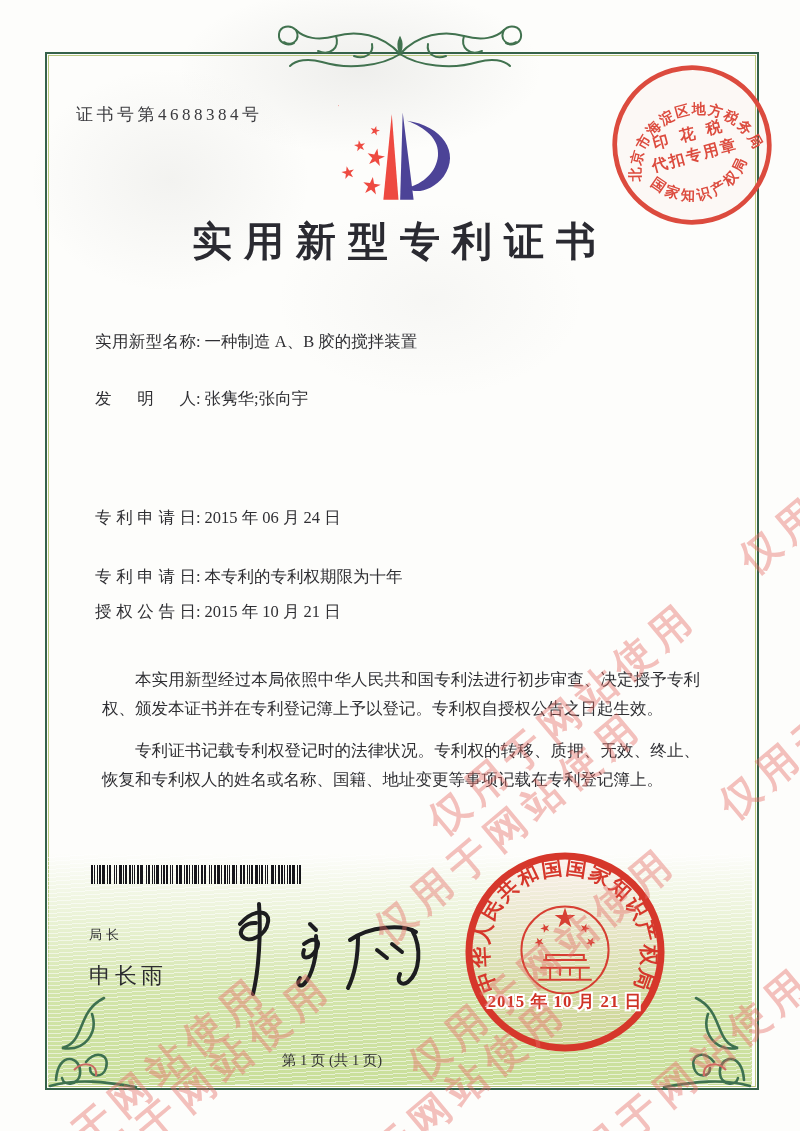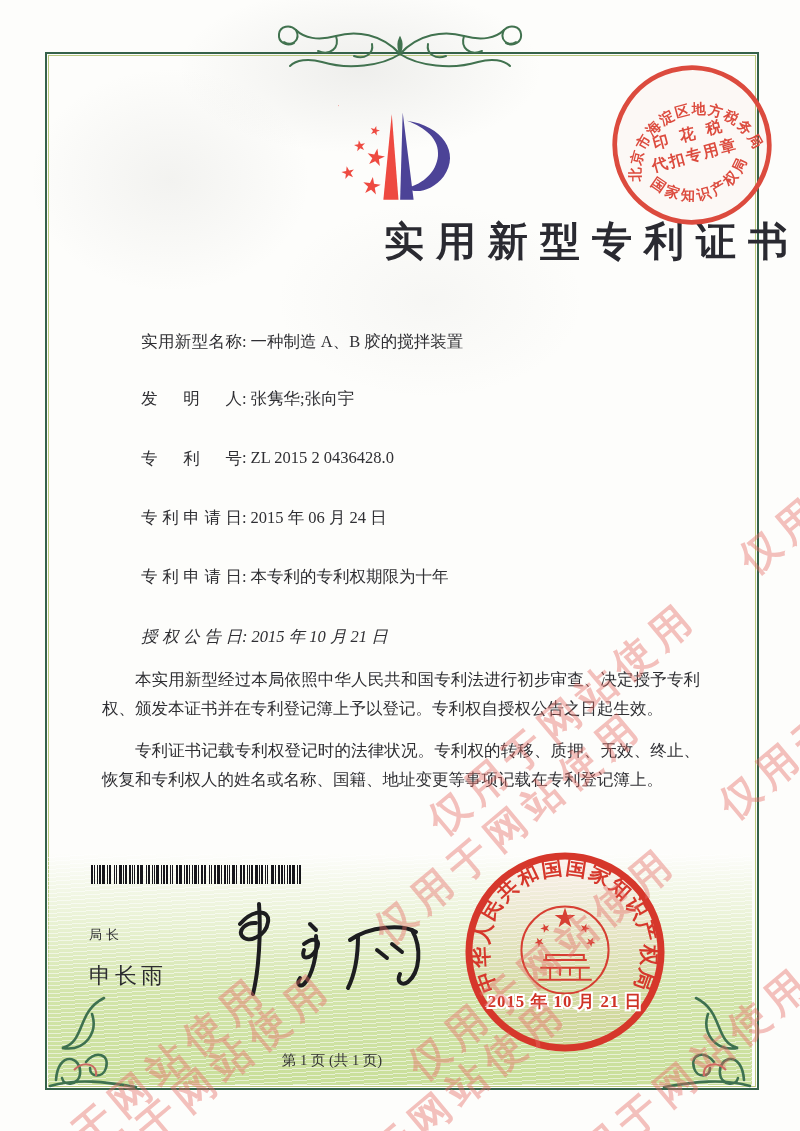--- a/index.html
+++ b/index.html
@@ -21,24 +21,24 @@
     content:'';position:absolute;inset:1px;border:1px solid #b9c87e;pointer-events:none;
   }
   .green-zone{
     position:absolute;left:48px;top:854px;width:704px;height:231px;
     background:
       repeating-linear-gradient(176deg, rgba(255,255,255,0) 0 3px, rgba(255,255,255,.55) 3px 4px),
       linear-gradient(to bottom, rgba(207,227,162,0) 0, rgba(207,227,162,.45) 70px, rgba(203,224,156,.85) 140px, #c9df9a 100%);
   }
   .cert-number{position:absolute;left:76px;top:103px;font-size:17px;letter-spacing:3.5px;color:#3a3a3e;}
   .logo{position:absolute;left:338px;top:105px;}
-  .title{position:absolute;left:0;top:214px;width:800px;text-align:right;
+  .title{position:absolute;left:0;top:214px;width:800px;text-align:center;
     font-size:40px;font-weight:700;letter-spacing:12px;color:#2a2a31;}
   .stamp{position:absolute;left:606px;top:59px;transform:rotate(-15deg);}
-  .field{position:absolute;left:95px;font-size:16.5px;white-space:nowrap;margin-left:46px;}
+  .field{position:absolute;left:95px;font-size:16.5px;white-space:nowrap;}
   .flabel{display:inline-block;width:101px;text-align:justify;text-align-last:justify;vertical-align:top;}
   .fcolon{margin:0 4px 0 0;}
   .paras{position:absolute;left:90px;top:653px;width:622px;}
   .paras p{margin:12px;text-indent:2em;font-size:16.5px;line-height:29.3px;text-align:justify;color:#2f2f33;}
   .barcode{position:absolute;left:91px;top:865px;}
   .sig-title{position:absolute;left:89px;top:926px;font-size:13px;letter-spacing:4px;color:#2c2c30;}
   .sig-name{position:absolute;left:89px;top:961px;font-size:22px;letter-spacing:4px;color:#2c2c30;}
   .signature{position:absolute;left:212px;top:892px;}
   .seal{position:absolute;left:461px;top:849px;}
   .footer{position:absolute;left:0;top:1051px;width:664px;text-align:center;font-size:14.5px;color:#333;}
@@ -87,20 +87,21 @@
       <g stroke="#3e7150" stroke-width="2.6" fill="none" stroke-linecap="round">
         <path d="M60,6 C32,20 42,50 18,56 C42,60 54,40 48,22"></path>
         <path d="M12,88 C14,58 38,64 36,82 C35,93 20,95 18,86"></path>
         <path d="M6,94 C34,86 62,90 92,95"></path>
         <path d="M42,70 C52,58 66,62 62,76 C59,86 46,86 46,76"></path>
       </g>
       <path d="M30,78 C40,68 54,72 52,84" stroke="#c96a62" stroke-width="2.2" fill="none"></path>
     </g>
   </svg>
 
+  <div class="cert-number">证书号第4688384号</div>
 
   <svg class="logo" width="126" height="102" viewBox="0 0 150 120">
     <polygon points="64,10 54,112 72,112" fill="#ee4a41"></polygon>
     <polygon points="77,8 74,112 90,112" fill="#4c4397"></polygon>
     <path d="M82,18 C124,24 146,56 126,84 C113,101 92,106 82,98 C102,93 117,79 119,60 C121,40 104,26 82,18 Z" fill="#4c4397"></path>
     <g fill="#ee4a41">
       <path id="st" d="M0,-1 L0.224,-0.309 0.951,-0.309 0.363,0.118 0.588,0.809 0,0.382 -0.588,0.809 -0.363,0.118 -0.951,-0.309 -0.224,-0.309 Z"></path>
       <use href="#st" transform="translate(44,30) scale(6) rotate(15)"></use>
       <use href="#st" transform="translate(26,48) scale(7) rotate(-10)"></use>
       <use href="#st" transform="translate(45,62) scale(11) rotate(10)"></use>
@@ -126,30 +127,27 @@
     <text x="88" y="82" text-anchor="middle" font-size="16" font-weight="700" fill="#dc4b3e" letter-spacing="4">印 花 税</text>
     <text x="88" y="104" text-anchor="middle" font-size="16" font-weight="700" fill="#dc4b3e" letter-spacing="2">代扣专用章</text>
   </svg>
 
   <div class="field" style="top:331px;">
     <span class="flabel">实用新型名称</span><span class="fcolon">:</span><span class="fvalue">一种制造 A、B 胶的搅拌装置</span>
   </div>
   <div class="field" style="top:388px;">
     <span class="flabel">发明人</span><span class="fcolon">:</span><span class="fvalue">张隽华;张向宇</span>
   </div>
-  <div class="field" style="top:448px;">
-    <span class="flabel">专利号</span><span class="fcolon">:</span><span class="fvalue">ZL 2015 2 0436428.0</span>
-  </div>
   <div class="field" style="top:507px;">
     <span class="flabel">专利申请日</span><span class="fcolon">:</span><span class="fvalue">2015 年 06 月 24 日</span>
   </div>
   <div class="field" style="top:566px;">
     <span class="flabel">专利申请日</span><span class="fcolon">:</span><span class="fvalue">本专利的专利权期限为十年</span>
   </div>
-  <div class="field" style="top:626px;font-style:italic;">
+  <div class="field" style="top:601px;">
     <span class="flabel">授权公告日</span><span class="fcolon">:</span><span class="fvalue">2015 年 10 月 21 日</span>
   </div>
 
   <div class="paras">
     <p>本实用新型经过本局依照中华人民共和国专利法进行初步审查、决定授予专利权、颁发本证书并在专利登记簿上予以登记。专利权自授权公告之日起生效。</p>
     <p>专利证书记载专利权登记时的法律状况。专利权的转移、质押、无效、终止、恢复和专利权人的姓名或名称、国籍、地址变更等事项记载在专利登记簿上。</p>
   </div>
 
   <svg class="barcode" id="barcode" width="216" height="20" viewBox="0 0 216 20">
       <rect x="0" y="0" width="2" height="19" fill="#15151a"></rect>

